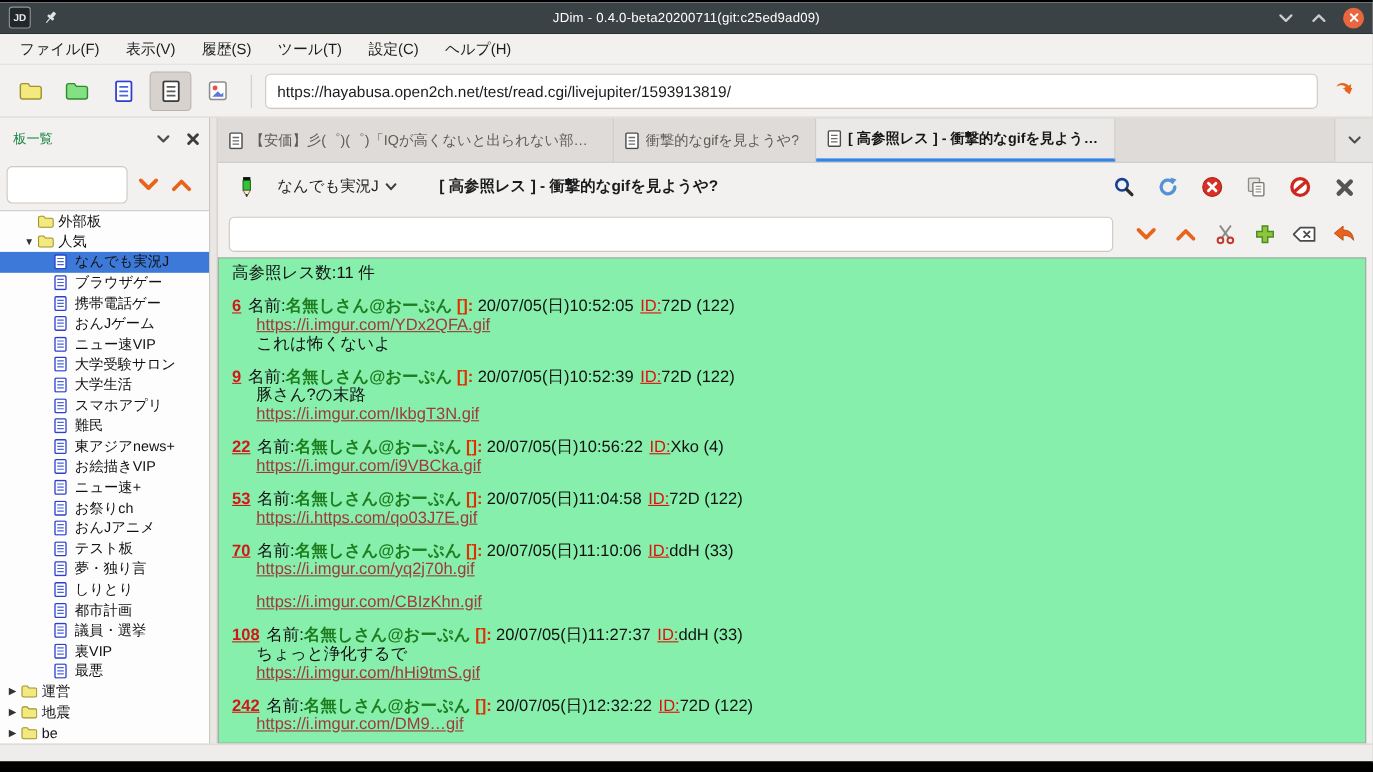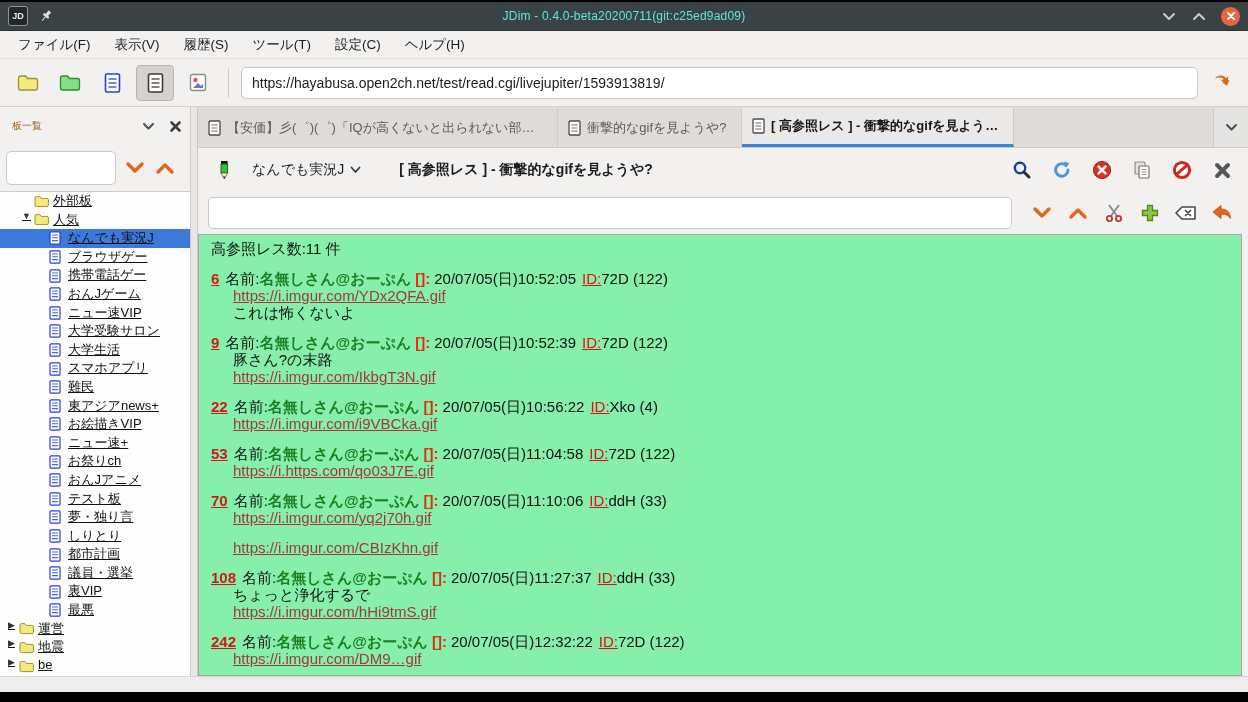--- a/index.html
+++ b/index.html
@@ -8,21 +8,21 @@
   .window{position:absolute;top:2px;left:0;width:1248px;height:690px;background:#f2f1f0;
           display:flex;flex-direction:column;overflow:hidden;}
 
   
   .titlebar{height:28px;background:#3b4245;display:flex;align-items:center;flex:0 0 auto;
             color:#ced3d5;font-size:12px;padding:0 8px;border-bottom:1px solid #2c3134;}
   .titlebar .tleft{display:flex;align-items:center;gap:10px;width:240px;}
   .jdim-logo{width:18px;height:18px;background:#22272a;border:1px solid #8d9598;border-radius:3px;
              color:#e8ecee;font-size:9px;font-weight:bold;display:flex;align-items:center;justify-content:center;}
   .ticon{width:16px;height:16px;display:inline-flex;align-items:center;justify-content:center;}
-  .ttitle{flex:1;text-align:center;color:#5eead4;letter-spacing:.2px;}
+  .ttitle{flex:1;text-align:center;color:#ffffff;letter-spacing:.2px;}
   .tbtns{display:flex;align-items:center;gap:14px;width:240px;justify-content:flex-end;}
   .closebtn{width:19px;height:19px;border-radius:50%;background:#e9663f;display:flex;align-items:center;justify-content:center;}
 
   
   .menubar{height:27px;background:#f2f1f0;border-bottom:1px solid #e3e0dd;display:flex;align-items:center;
            font-size:13.5px;color:#1d1d1d;padding-left:6px;flex:0 0 auto;}
   .menu-item{padding:4px 12px;border-radius:3px;cursor:default;}
 
   
   .toolbar{height:47px;background:#f2f1f0;border-bottom:1px solid #d6d2ce;display:flex;align-items:center;
@@ -36,27 +36,27 @@
   .jump-btn{width:34px;height:34px;display:flex;align-items:center;justify-content:center;}
 
   
   .main{flex:1;display:flex;min-height:0;}
   .sidebar{width:190px;flex:0 0 auto;display:flex;flex-direction:column;background:#f2f1f0;min-height:0;}
   .splitter{width:6px;flex:0 0 auto;background:#e9e6e3;border-left:1px solid #ccc8c4;border-right:1px solid #ccc8c4;}
   .rightpane{flex:1;display:flex;flex-direction:column;min-width:0;min-height:0;background:#f2f1f0;}
 
   
   .side-head{height:38px;display:flex;align-items:center;padding:0 8px 0 12px;flex:0 0 auto;}
-  .side-head .side-title{font-size:10px;color:#a16207;flex:0 0 auto;}
+  .side-head .side-title{font-size:12px;color:#15803d;flex:0 0 auto;}
   .side-head .spacer{flex:1;}
   .side-search{height:46px;display:flex;align-items:center;gap:8px;padding:0 6px;flex:0 0 auto;}
   .side-search input{width:96px;height:32px;background:#fff;border:1px solid #cdc8c3;border-radius:5px;outline:none;
                      font-size:13px;padding:0 6px;}
   .tree{flex:1;background:#fdfdfd;border-top:1px solid #cfcbc7;overflow:hidden;font-size:13px;color:#111;}
-  .tree-row{height:18.6px;display:flex;white-space:nowrap;text-decoration:underline;}
+  .tree-row{height:18.6px;display:flex;align-items:center;white-space:nowrap;}
   .tree-row.selected{background:#3d79d8;}
   .tree-exp{width:15px;font-size:9px;color:#333;text-align:center;flex:0 0 auto;}
   .tree-ic{width:17px;display:inline-flex;align-items:center;flex:0 0 auto;}
   .tree-label{padding-left:2px;}
 
   
   .tabbar{height:40px;background:#dedbd8;display:flex;align-items:flex-end;flex:0 0 auto;border-bottom:1px solid #cfcbc7;}
   .tab{height:39px;display:flex;align-items:center;gap:6px;padding:0 10px;font-size:13px;color:#5f5b57;
        border-right:1px solid #cfcbc7;overflow:hidden;white-space:nowrap;box-sizing:border-box;}
   .tab .tab-label{overflow:hidden;text-overflow:ellipsis;}

